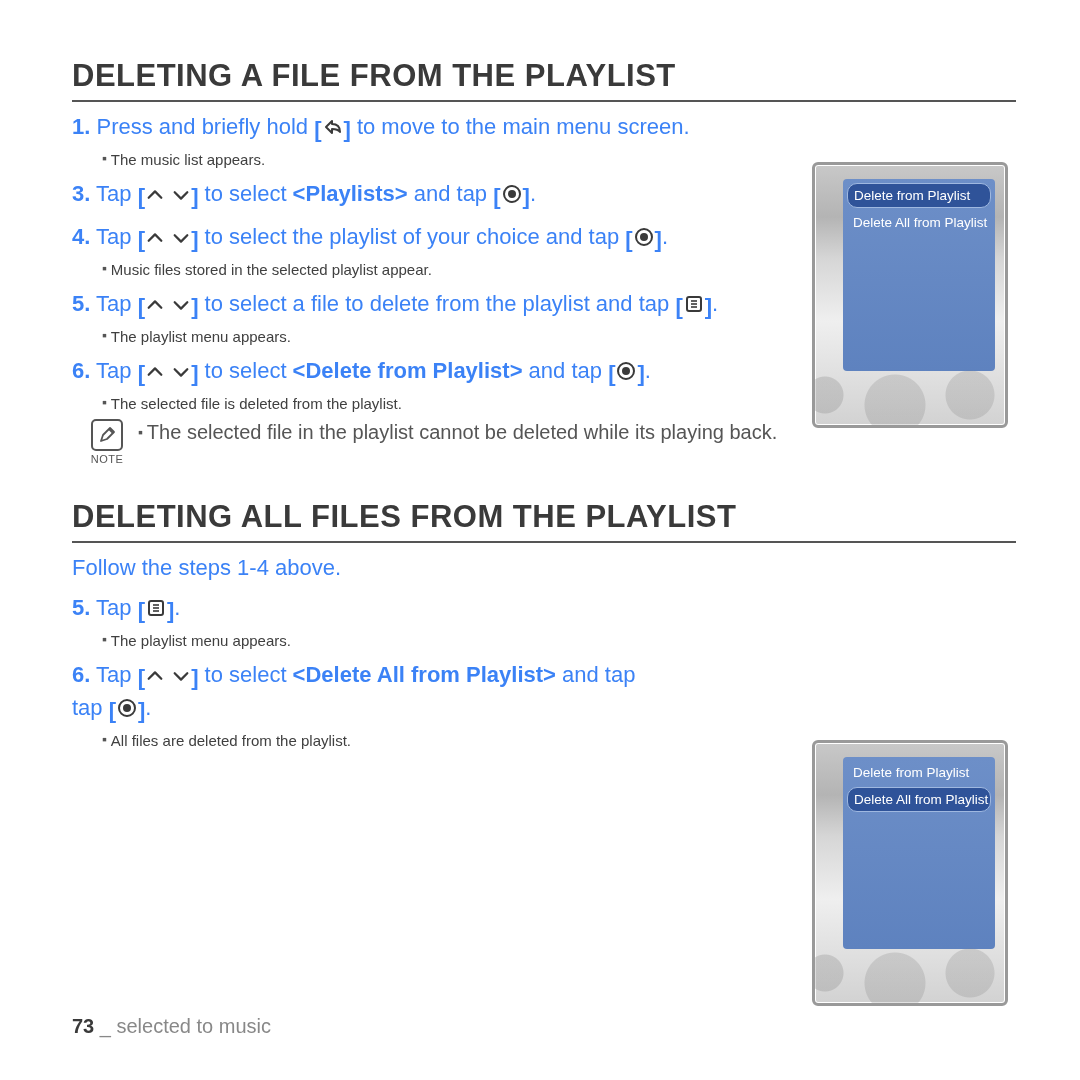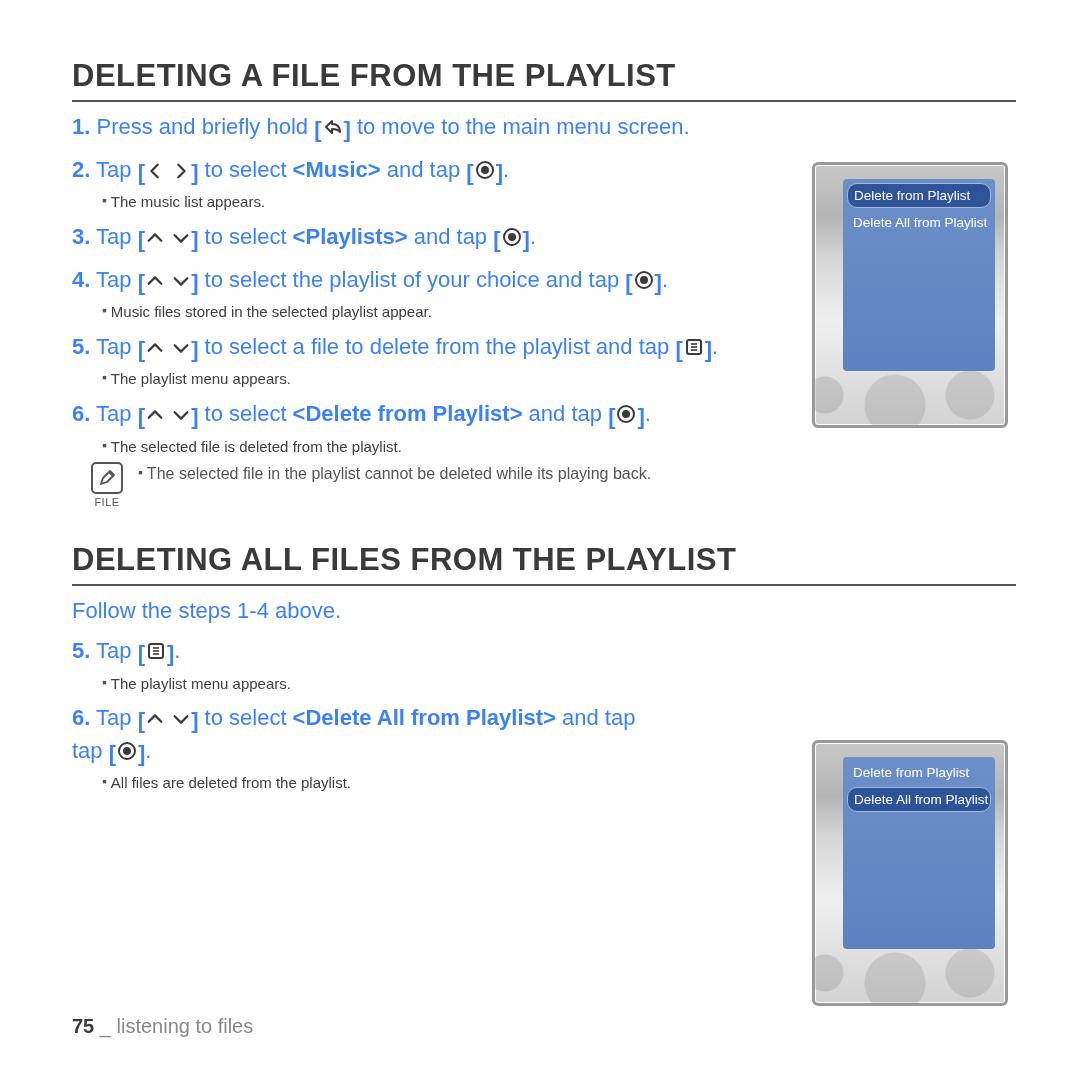--- a/index.html
+++ b/index.html
@@ -70,21 +70,21 @@
     margin: 0 auto;
   }
   .note-box svg { width: 18px; height: 18px; }
   .note-label {
     font-size: 11px;
     color: #555;
     margin-top: 2px;
     letter-spacing: 0.5px;
   }
   .note-text {
-    font-size: 16px;
+    font-size: 20px;
     color: #555;
     margin-left: 14px;
     margin-top: 2px;
   }
   .note-text::before {
     content: "▪ ";
     font-size: 14px;
     color: #555;
     vertical-align: 2px;
   }
@@ -209,29 +209,20 @@
 
   <h1 class="section-title">DELETING A FILE FROM THE PLAYLIST</h1>
 
   <div class="col-left">
     <p class="step">
       <span class="num">1.</span><span> Press and briefly hold </span><b class="icon-btn">[<span><svg viewBox="0 0 20 20">
               <use href="#ic-back"></use>
             </svg></span>]</b><span> to move to the main menu screen.</span>
     </p>
 
-    <p class="step">
-      <span class="num">2.</span><span> Tap </span><b class="icon-btn icon-pair">[<span><svg viewBox="0 0 20 20">
-              <use href="#ic-left"></use>
-            </svg></span>&nbsp;<span><svg viewBox="0 0 20 20">
-              <use href="#ic-right"></use>
-            </svg></span>]</b><span> to select </span><b>&lt;Music&gt;</b><span> and tap </span><b class="icon-btn">[<span><svg viewBox="0 0 20 20">
-              <use href="#ic-select"></use>
-            </svg></span>]</b><span>.</span>
-    </p>
     <p class="sub">The music list appears.</p>
 
     <p class="step">
       <span class="num">3.</span><span> Tap </span><b class="icon-btn icon-pair">[<span><svg viewBox="0 0 20 20">
               <use href="#ic-up"></use>
             </svg></span>&nbsp;<span><svg viewBox="0 0 20 20">
               <use href="#ic-down"></use>
             </svg></span>]</b><span> to select </span><b>&lt;Playlists&gt;</b><span> and tap </span><b class="icon-btn">[<span><svg viewBox="0 0 20 20">
               <use href="#ic-select"></use>
             </svg></span>]</b><span>.</span>
@@ -270,21 +261,21 @@
     </p>
     <p class="sub" style="width:900px">The selected file is deleted from the playlist.</p>
 
     <div class="note-row" style="width:900px">
       <div class="note-icon">
         <div class="note-box">
             <svg viewBox="0 0 18 18">
               <use href="#ic-pencil"></use>
             </svg>
           </div>
-        <div class="note-label">FILE</div>
+        <div class="note-label">NOTE</div>
       </div>
       <div class="note-text">The selected file in the playlist cannot be deleted while its playing back.</div>
     </div>
   </div>
 
   <div class="spacer"></div>
 
   <h1 class="section-title">DELETING ALL FILES FROM THE PLAYLIST</h1>
 
   <div class="col-left">
@@ -317,16 +308,16 @@
   </div>
 
   <div class="device" id="device2">
     <div class="screen">
       <div class="menu-item">Delete from Playlist</div>
       <div class="menu-item selected">Delete All from Playlist</div>
     </div>
   </div>
 
   <div class="footer">
-    <span class="pg">75</span><span> _ </span><span>listening to files</span>
+    <span class="pg">73</span><span> _ </span><span>selected to music</span>
   </div>
 
 </div>
 
 </body></html>

